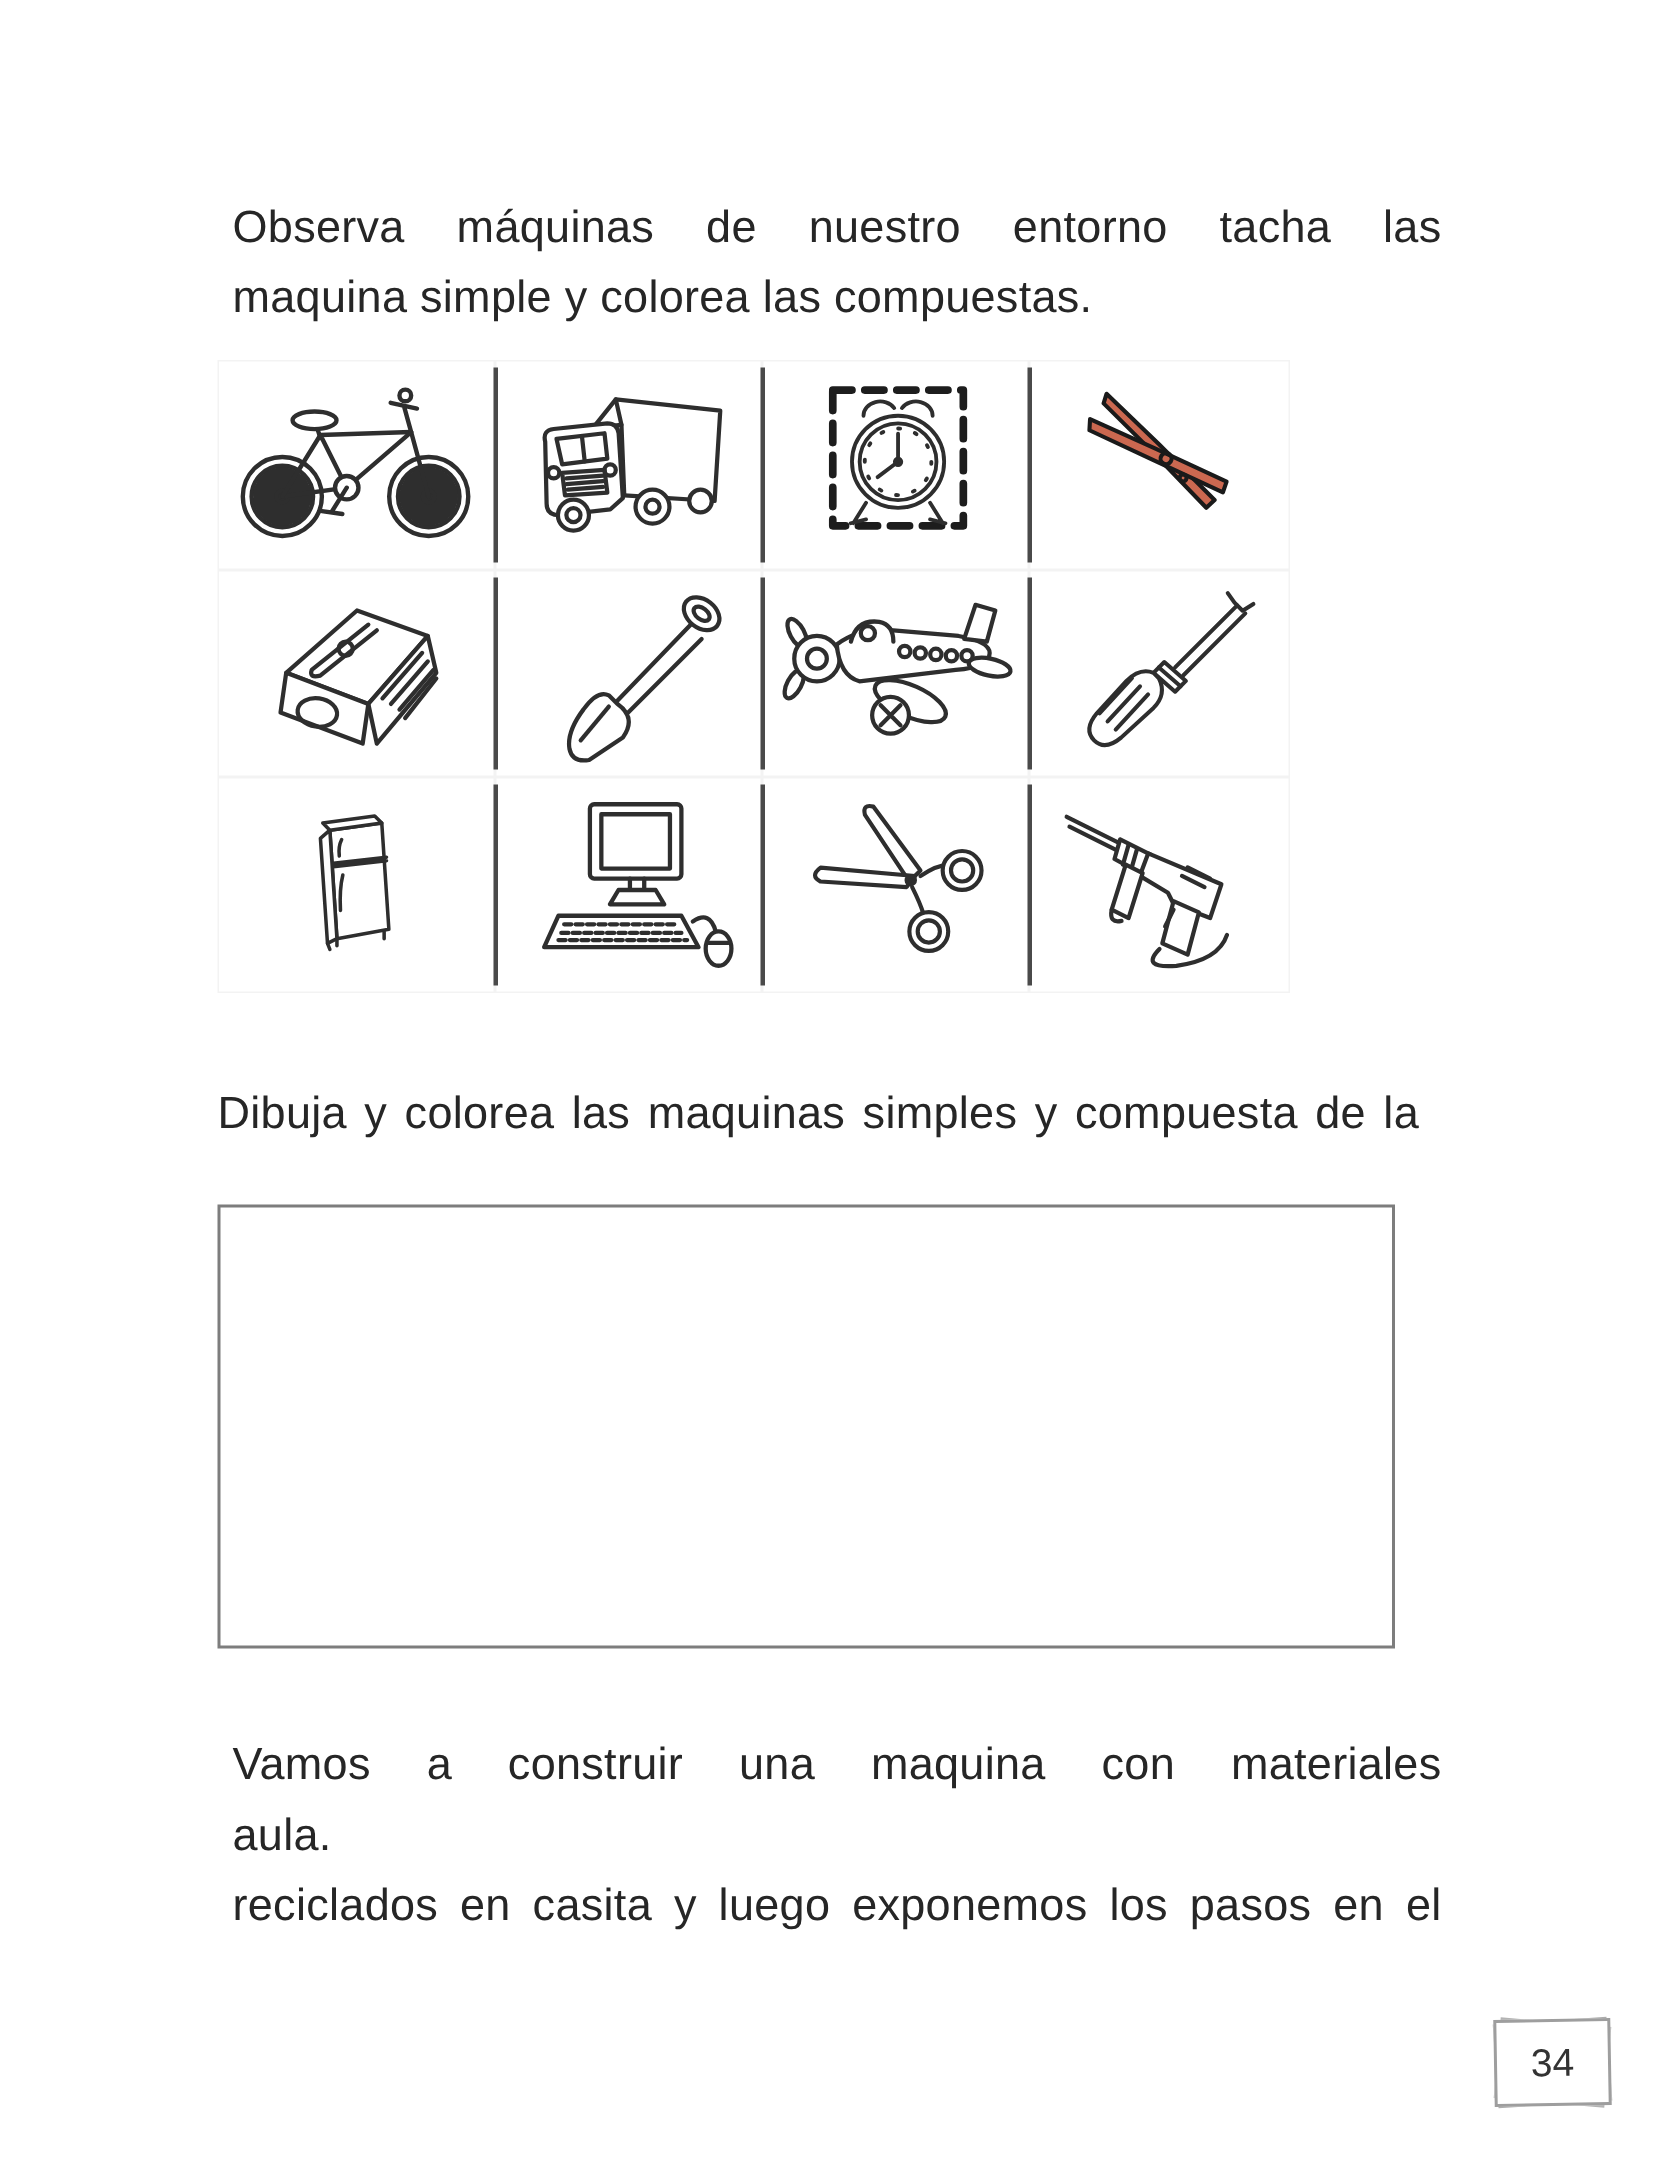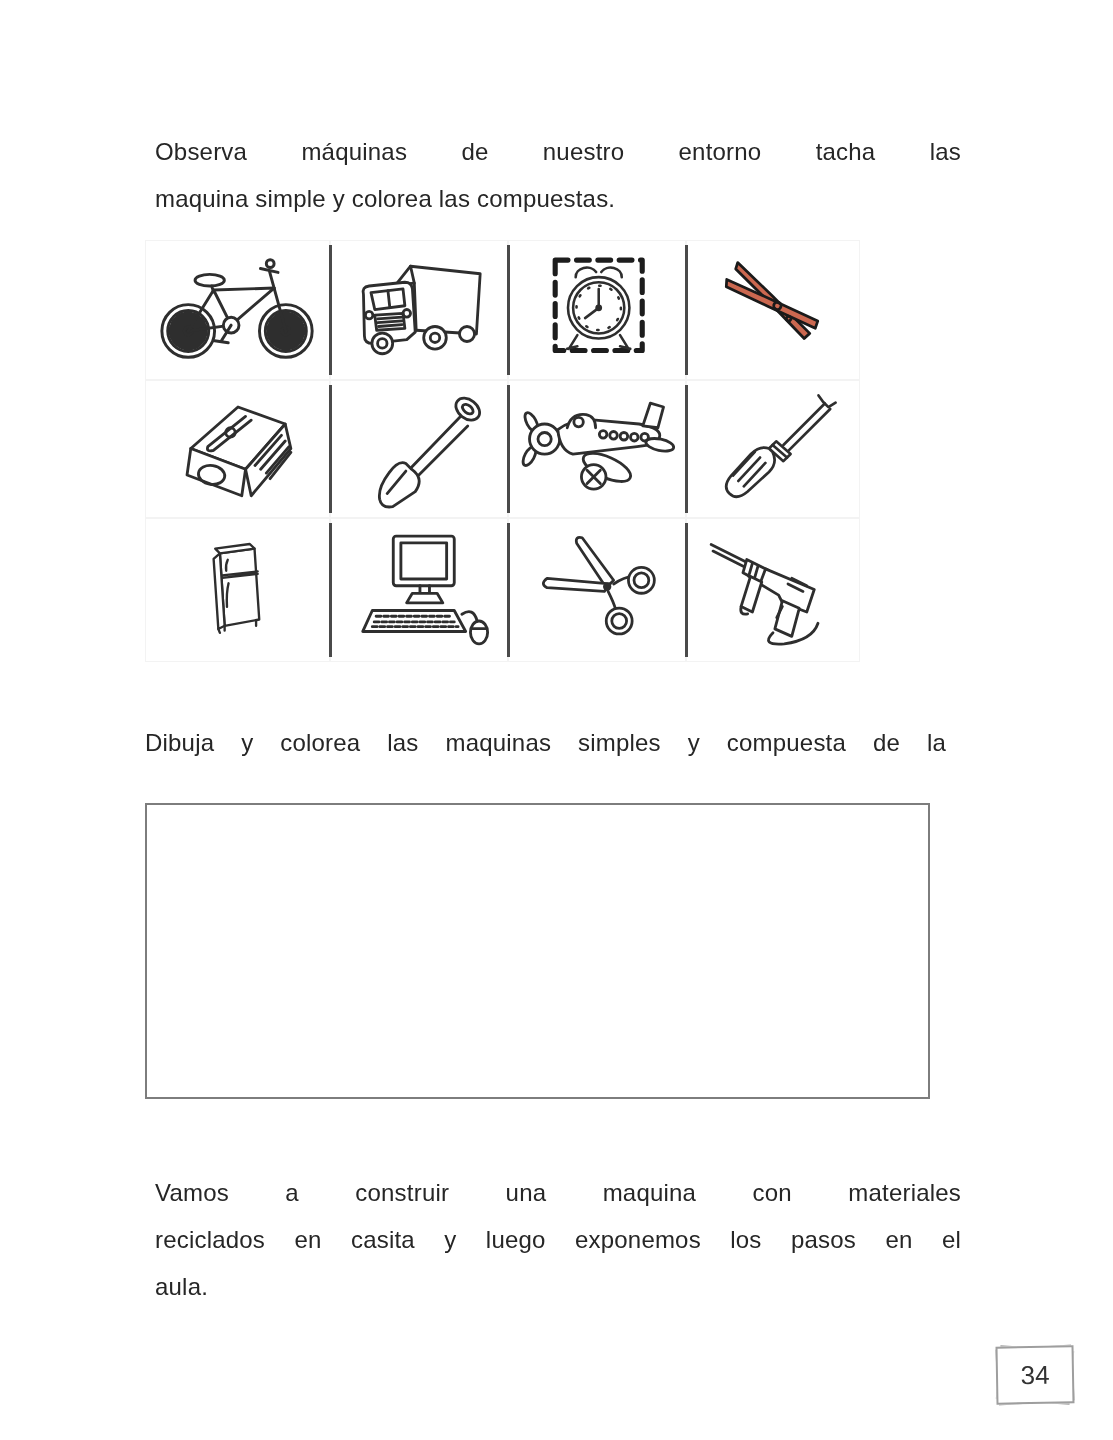--- a/index.html
+++ b/index.html
@@ -1,26 +1,26 @@
 <!DOCTYPE html>
 <html><head>
 <meta charset="utf-8">
 <style>
   html,body{margin:0;padding:0;background:#ffffff;}
   .page{position:relative;width:1113px;height:1440px;background:#ffffff;
         font-family:"Liberation Sans",sans-serif;color:#262626;overflow:hidden;}
 
   
-  .para{position:absolute;font-size:24px;letter-spacing:.2px;}
+  .para{position:absolute;font-size:30px;letter-spacing:.2px;}
   .tline{display:block;line-height:47px;}
   .just{text-align:justify;text-align-last:justify;}
   .p1{left:155px;top:128px;width:806px;}
   .p2{left:145px;top:720px;width:801px;}
   .p2 .tline{line-height:45px;}
-  .p3{left:155px;top:1153px;width:806px;margin-top:16px;}
+  .p3{left:155px;top:1153px;width:806px;}
 
   
   .grid{position:absolute;left:145px;top:240px;width:715px;height:422px;
         display:grid;grid-template-columns:185px 178px 178px 174px;
         grid-template-rows:140px 138px 144px;}
   .cell{position:relative;display:flex;align-items:center;justify-content:center;
         outline:1px solid #f3f3f3;outline-offset:-1px;}
   .dv::after{content:"";position:absolute;right:-2px;top:5px;bottom:5px;width:3px;
         background:#4a4a4a;z-index:2;}
   g.art{stroke:#2e2e2e;stroke-width:3;fill:none;stroke-linecap:round;stroke-linejoin:round;}
@@ -258,22 +258,22 @@
   </div>
 
   <div class="para p2">
     <span class="tline just">Dibuja y colorea las maquinas simples y compuesta de la</span>
   </div>
 
   <div class="drawbox"></div>
 
   <div class="para p3">
     <span class="tline just">Vamos a construir una maquina con materiales</span>
+    <span class="tline">aula.</span>
     <span class="tline just">reciclados en casita y luego exponemos los pasos en el</span>
-    <span class="tline">aula.</span>
   </div>
 
   <div class="badge">
     <div class="sheet b1"></div>
     <div class="sheet b2"></div>
     <div class="sheet front">
       <span>34</span>
     </div>
   </div>
 

